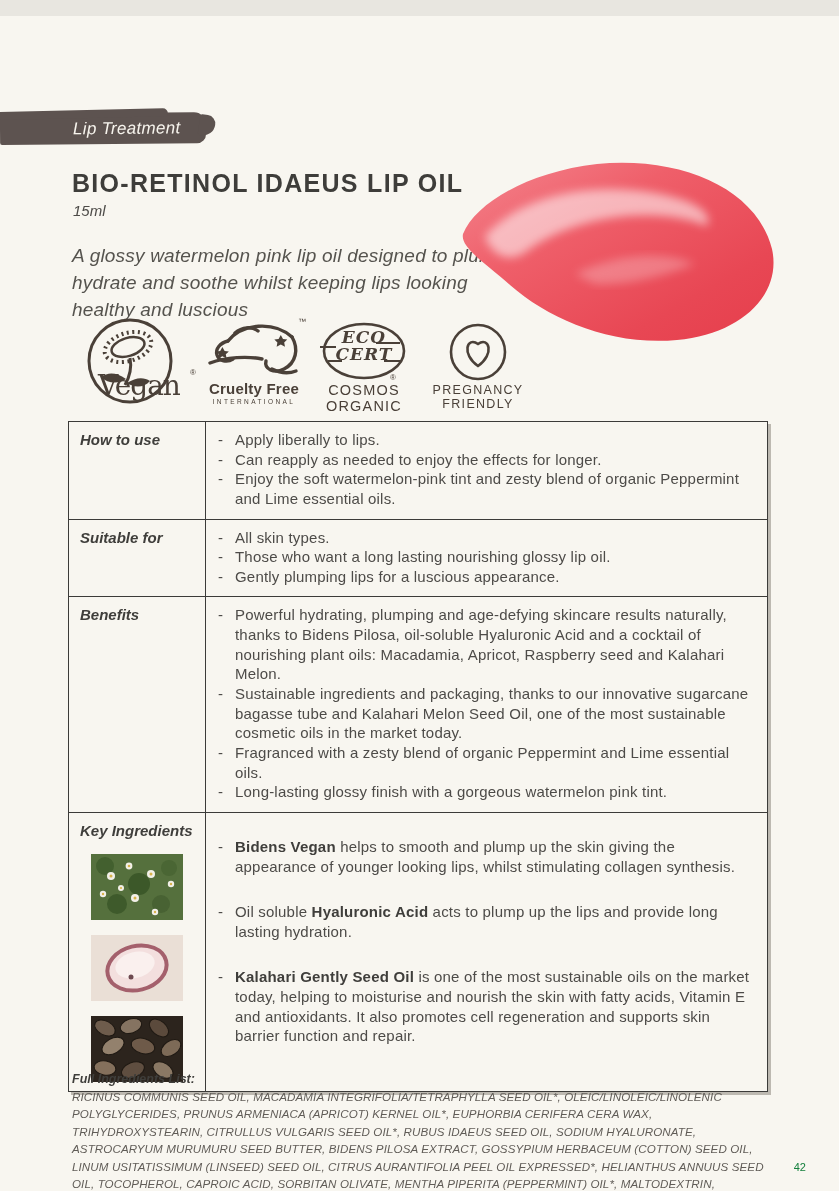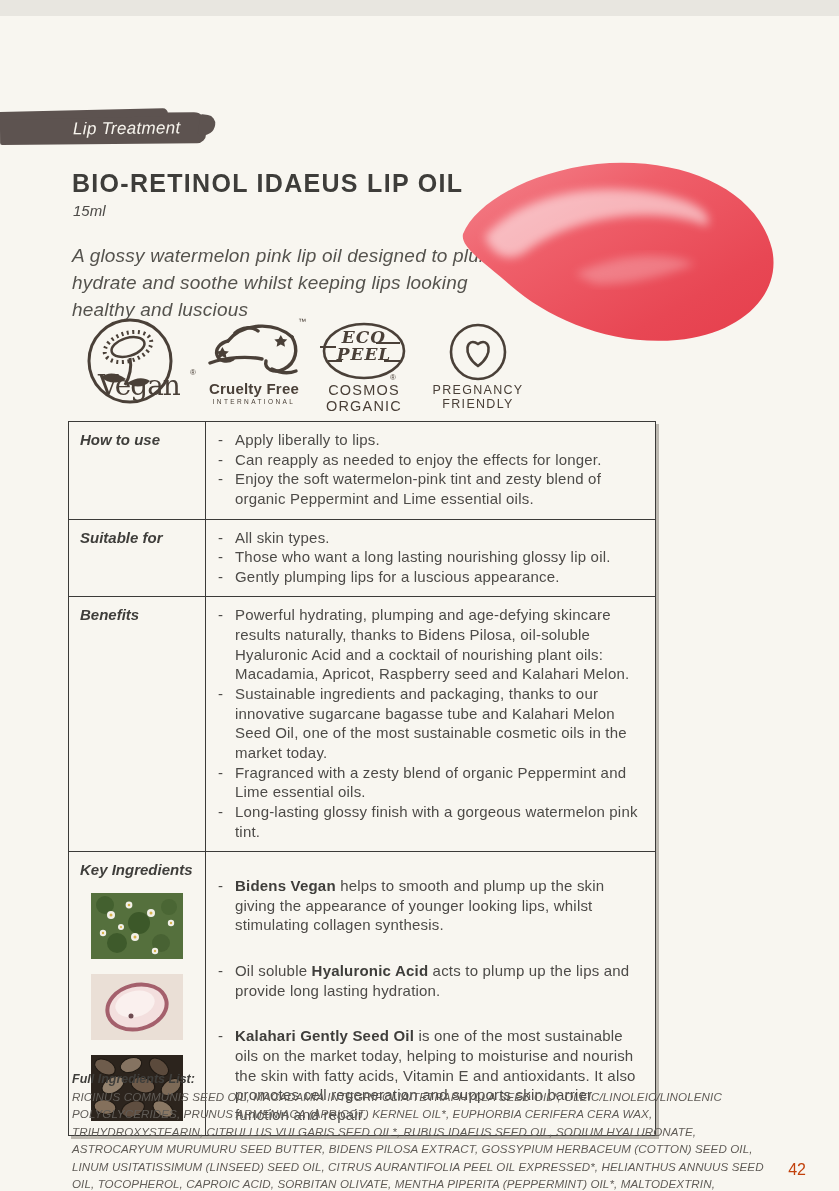--- a/index.html
+++ b/index.html
@@ -82,21 +82,21 @@
     font-family:"DejaVu Serif", serif; font-style:italic; font-weight:bold;
     font-size:17px; line-height:1.0; color:#4a4038; letter-spacing:1px;
   }
   .eco-reg { position:absolute; left:76px; top:52px; font-size:8px; }
   .eco-sub { position:absolute; top:62px; width:100%; font-size:14.5px; letter-spacing:1.2px; line-height:1.1; color:#4a4038; }
 
   .preg-label { position:absolute; top:60px; width:100%; font-size:12.5px; letter-spacing:1.3px; line-height:1.15; color:#4a4038; }
 
   
   .info-table {
-    position:absolute; left:68px; top:405px; width:588px;
+    position:absolute; left:68px; top:405px; width:700px;
     border:1.5px solid #3c3b39;
     box-shadow:3px 3px 0 #bdb9b1;
     background:#f8f6f0;
   }
   .trow { display:flex; }
   .trow + .trow { border-top:1px solid #3c3b39; }
   .tlabel {
     width:137px; flex:0 0 137px;
     border-right:1.5px solid #3c3b39;
     padding:9px 8px 9px 11px;
@@ -118,21 +118,21 @@
   .ingredients {
     position:absolute; left:72px; top:1056px; width:700px;
   }
   .ing-heading { font-weight:bold; font-style:italic; font-size:12.5px; color:#3f3e3b; margin-bottom:2px; }
   .ing-text, .ing-foot {
     font-style:italic; font-size:11.6px; line-height:1.5;
     color:#605c57; letter-spacing:.1px;
   }
   .page-num {
     position:absolute; right:33px; top:1145px;
-    font-size:16px; color:#c2410c;
+    font-size:11px; color:#15803d;
   }
 </style>
 </head>
 <body>
 
 <div class="page">
 
   <div class="tag">
     <span class="tag-label">Lip Treatment</span>
   </div>
@@ -191,21 +191,21 @@
     <div class="bunny-sub">INTERNATIONAL</div>
   </div>
 
   <div class="badge badge-ecocert">
     <svg width="100" height="62" viewBox="0 0 100 62">
       <ellipse cx="50" cy="30" rx="40" ry="27" fill="none" stroke="#4a4038" stroke-width="2.6"></ellipse>
       <path d="M 6 26 h 16 M 62 22 h 24 M 14 40 h 14 M 70 40 h 18" stroke="#4a4038" stroke-width="2" fill="none"></path>
     </svg>
     <div class="eco-text">
       <div>ECO</div>
-      <div>PEEL</div>
+      <div>CERT</div>
     </div>
     <span class="eco-reg">®</span>
     <div class="eco-sub">
       <div>COSMOS</div>
       <div>ORGANIC</div>
     </div>
   </div>
 
   <div class="badge badge-preg">
     <svg width="96" height="58" viewBox="0 0 96 58">

